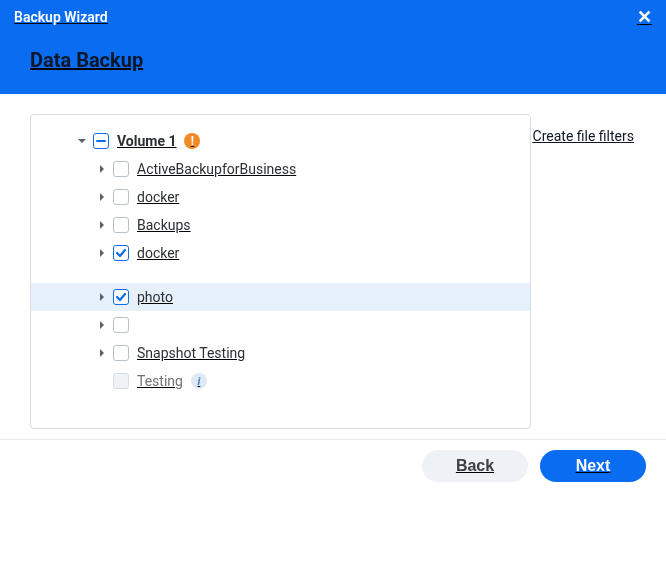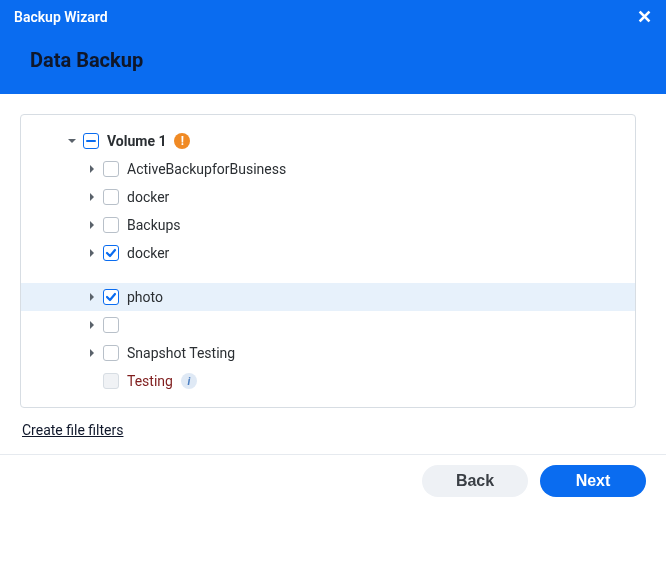--- a/index.html
+++ b/index.html
@@ -4,44 +4,44 @@
 <style>
   * { box-sizing: border-box; margin: 0; padding: 0; }
   body {
     font-family: -apple-system, BlinkMacSystemFont, "Segoe UI", Roboto, Arial, sans-serif;
     font-size: 14px;
     background: #fff;
     width: 666px;
     height: 568px;
     overflow: hidden;
   }
-  .window { width: 666px; height: 492px; display: flex; flex-direction: column; }
+  .window { width: 666px; height: 492px; display: flex; flex-direction: column; text-decoration: underline; }
   .titlebar {
     background: #0a6cf0;
     color: #fff;
     display: flex;
     align-items: center;
     justify-content: space-between;
     padding: 8px 14px;
     font-weight: 600;
     font-size: 14px;
   }
   .close-x { font-size: 18px; font-weight: 700; cursor: pointer; line-height: 1; }
   .header {
     background: #0a6cf0;
     color: #0f172a;
     padding: 14px 30px 22px 30px;
     font-size: 20px;
     font-weight: 700;
   }
   .body {
     flex: 1;
-    padding: 20px 30px 10px 20px;
-    display: flex;
-    flex-direction: column;
+    padding: 20px 30px 10px 30px;
+    display: flex;
+    flex-direction: row;
   }
   .tree-box {
     border: 1px solid #d7dde3;
     border-radius: 4px;
     flex: 1;
     padding: 12px 0;
     overflow: auto;
   }
   .tree ul { list-style: none; }
   .node {
@@ -73,21 +73,21 @@
   .cbx.checked { border-color: #0a6cf0; }
   .cbx.checked svg { display: block; }
   .cbx svg { display: none; width: 12px; height: 12px; }
   .cbx.indet { border-color: #0a6cf0; }
   .cbx.indet::before {
     content: ""; width: 10px; height: 2.5px; background: #0a6cf0; border-radius: 1px;
   }
   .cbx.disabled { background: #f0f2f5; border-color: #d7dde3; cursor: default; }
   .label { color: #2b2f33; }
   .label.bold { font-weight: 700; }
-  .label.muted { color: #7f1d1d; text-align: right; }
+  .label.muted { color: #737373; text-align: right; }
   .badge {
     width: 16px; height: 16px; border-radius: 50%;
     display: inline-flex; align-items: center; justify-content: center;
     margin-left: 8px;
   }
   .badge.warn { background: #f08a24; color: #fff; font-weight: 700; font-size: 12px; }
   .badge.info { background: #dfe9f5; color: #4a7dc0; font-weight: 700; font-size: 11px; font-style: italic; }
   .link-row { padding: 14px 2px 6px 2px; }
   .link { color: #0f172a; text-decoration: underline; cursor: pointer; font-size: 14px; }
   .footer {

